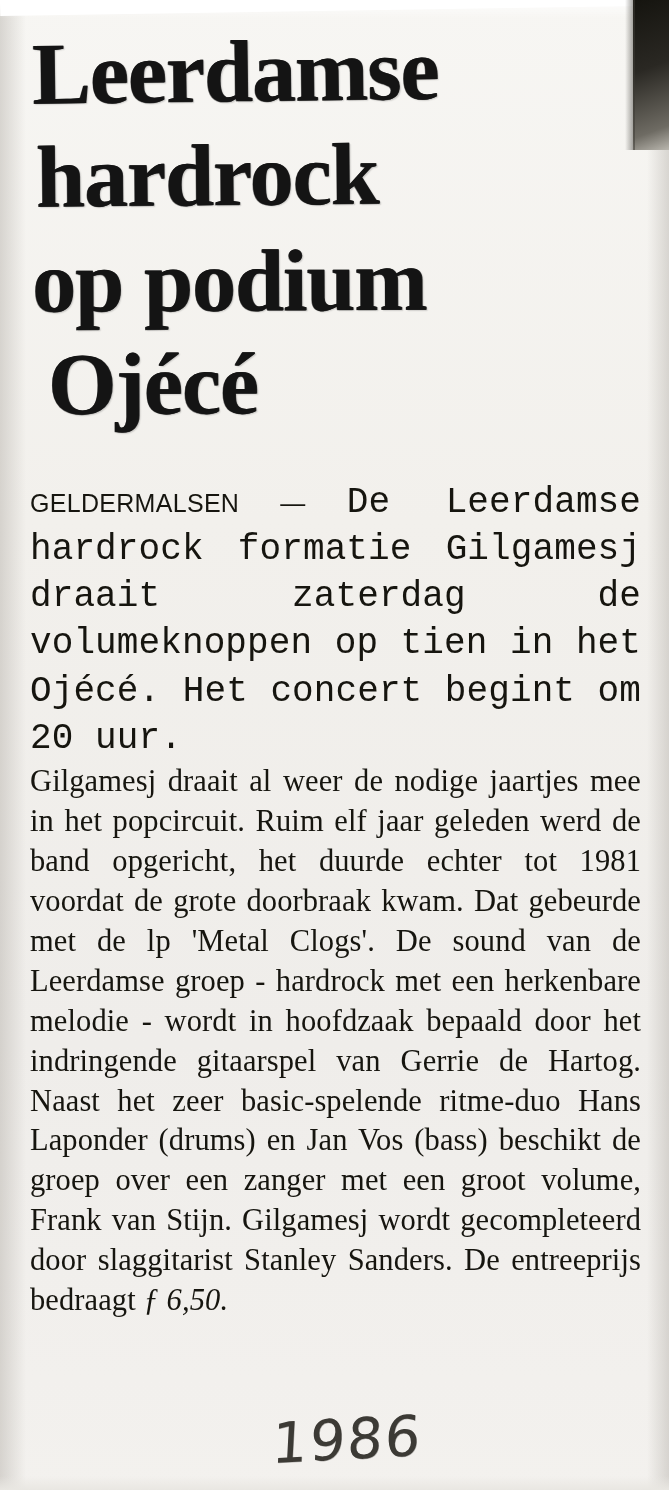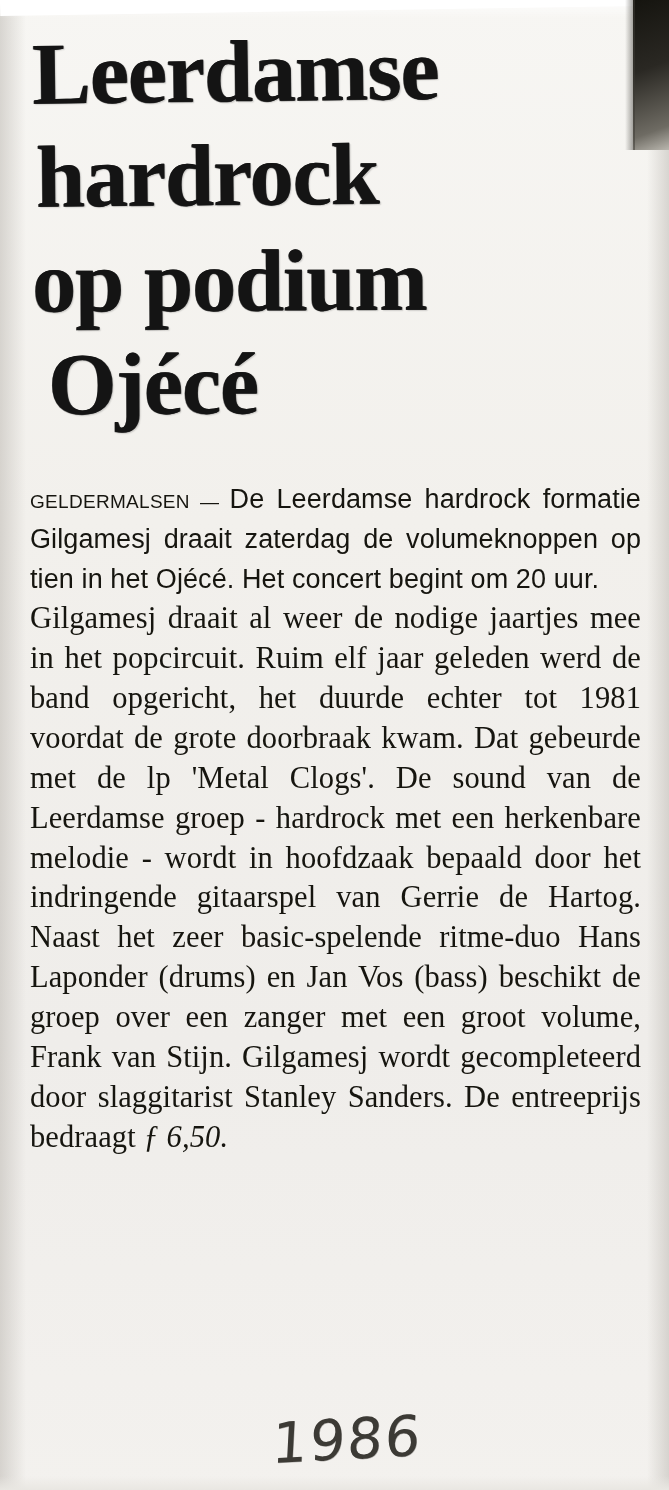--- a/index.html
+++ b/index.html
@@ -121,26 +121,26 @@
     text-justify: inter-word;
     letter-spacing: 0.1px;
   }
   .body-text p {
     margin: 0;
     text-indent: 0;
   }
   .body-text p + p { margin-top: 0; }
   .dateline {
     font-family: "Liberation Sans", sans-serif;
-    font-size: 19px;
+    font-size: 25px;
     letter-spacing: 0.3px;
   }
   .lead-rest {
-    font-family: Liberation Sans, sans-serif;
-    font-size: 27px;
+    font-family: Liberation Mono, monospace;
+    font-size: 36px;
   }
   .para-lead {
     text-align: justify;
   }
   .price-italic {
     font-style: italic;
     font-family: "Liberation Serif", serif;
   }
 
   

